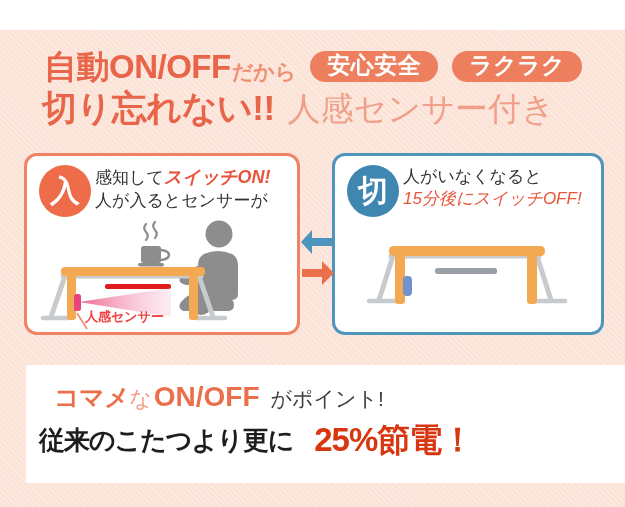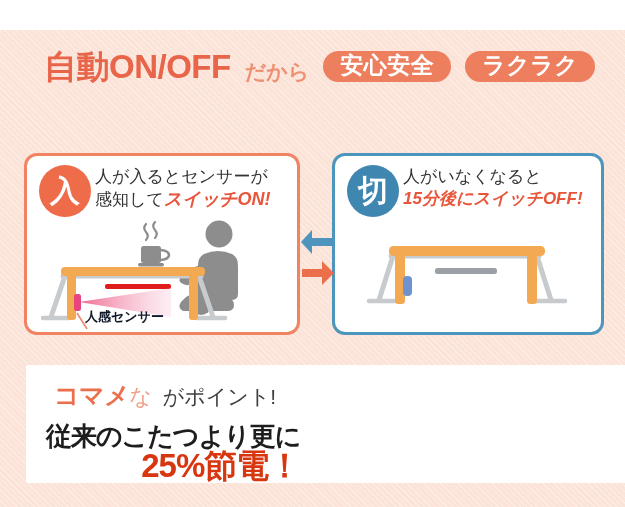--- a/index.html
+++ b/index.html
@@ -58,21 +58,21 @@
     font-size: 33px;
     font-weight: bold;
     color: #e8654a;
     letter-spacing: -0.5px;
     line-height: 1;
   }
   .t-dakara {
     font-size: 21px;
     font-weight: bold;
     color: #ef8f72;
-    margin-left: 14px;
+    margin-left: 1px;
     line-height: 1;
     position: relative;
     top: 5px;
   }
   .pill {
     display: inline-flex;
     align-items: center;
     justify-content: center;
     background: #ee7f5e;
     color: #ffffff;
@@ -169,21 +169,21 @@
   }
   .pt-accent {
     font-size: 18px;
     color: #e8553a;
     font-weight: bold;
     font-style: italic;
   }
   .pt-accent-off {
     font-size: 17px;
     color: #e8553a;
-    font-weight: bold;
+    font-weight: normal;
     font-style: italic;
   }
 
   
   .arrows {
     position: absolute;
     left: 300px;
     top: 222px;
     width: 36px;
     height: 70px;
@@ -230,26 +230,25 @@
   }
   .bc-point {
     font-size: 21px;
     font-weight: normal;
     color: #3f3f3f;
     margin-left: 11px;
     line-height: 1;
   }
   .bc-line2 {
     position: absolute;
-    left: 20px;
+    left: 13px;
     top: 58px;
     white-space: nowrap;
     display: flex;
-    align-items: flex-end;
-    flex-direction: column;
+    align-items: center;
   }
   .bc-jurai {
     font-size: 26px;
     font-weight: bold;
     color: #1d1d1d;
     letter-spacing: -1px;
     line-height: 1;
   }
   .bc-25 {
     font-size: 33px;
@@ -269,32 +268,36 @@
 
   <div class="header">
 
     <div class="hline1">
       <span class="t-jidou">自動ON/OFF</span>
       <span class="t-dakara">だから</span>
       <span class="pill">安心安全</span>
       <span class="pill">ラクラク</span>
     </div>
 
+    <div class="hline2">
+      <span class="t-kiri">切り忘れない!!</span>
+      <span class="t-ninkan">人感センサー付き</span>
+    </div>
 
   </div>
 
   <div class="panel panel-on">
 
     <div class="badge-circle badge-on">入</div>
 
     <div class="panel-text">
-      <span class="pt-row pt-plain">人が入るとセンサーが</span>
       <span class="pt-row">
         <span class="pt-plain-on2">感知して</span><span class="pt-accent">スイッチON!</span>
       </span>
+      <span class="pt-row pt-plain">人が入るとセンサーが</span>
     </div>
 
     <svg width="268" height="120" viewBox="0 0 268 120" style="position:absolute;left:2px;top:58px;">
 
       <g stroke="#8d8d8d" stroke-width="2.2" fill="none" stroke-linecap="round">
         <path d="M117 10 q-3.5 4 0 8 q3.5 4 0 8"></path>
         <path d="M126 8 q-3.5 4 0 8 q3.5 4 0 8"></path>
       </g>
 
       <g>
@@ -333,21 +336,21 @@
           <stop offset="100%" stop-color="#f7b8cd" stop-opacity="0.25"></stop>
         </linearGradient>
       </defs>
       <path d="M50 88 L142 74 L142 103 Z" fill="url(#beamGrad)"></path>
 
       <rect x="45" y="80" width="7" height="17" rx="2.5" fill="#e8447f"></rect>
 
       <path d="M48 99 L58 115" stroke="#ee8a6f" stroke-width="1.6" fill="none"></path>
     </svg>
 
-    <div style="position:absolute;left:58px;top:152px;font-size:13px;font-weight:bold;color:#0f172a;white-space:nowrap;">人感センサー</div>
+    <div style="position:absolute;left:58px;top:152px;font-size:13px;font-weight:bold;color:#ef4444;white-space:nowrap;">人感センサー</div>
   </div>
 
   <div class="panel panel-off">
 
     <div class="badge-circle badge-off">切</div>
 
     <div class="panel-text">
       <span class="pt-row pt-plain">人がいなくなると</span>
       <span class="pt-row pt-accent-off">15分後にスイッチOFF!</span>
     </div>
@@ -385,20 +388,21 @@
         <path d="M2 47 L22 47 L22 39 L34 51 L22 63 L22 55 L2 55 Z" fill="#ec6f4c"></path>
       </g>
     </svg>
   </div>
 
   <div class="bottom-card">
 
     <div class="bc-line1">
       <span class="bc-komame">コマメ</span>
       <span class="bc-na">な</span>
+      <span class="bc-onoff">ON/OFF</span>
       <span class="bc-point">がポイント!</span>
     </div>
 
     <div class="bc-line2">
       <span class="bc-jurai">従来のこたつより更に</span>
       <span class="bc-25">25%節電！</span>
     </div>
 
   </div>
 

